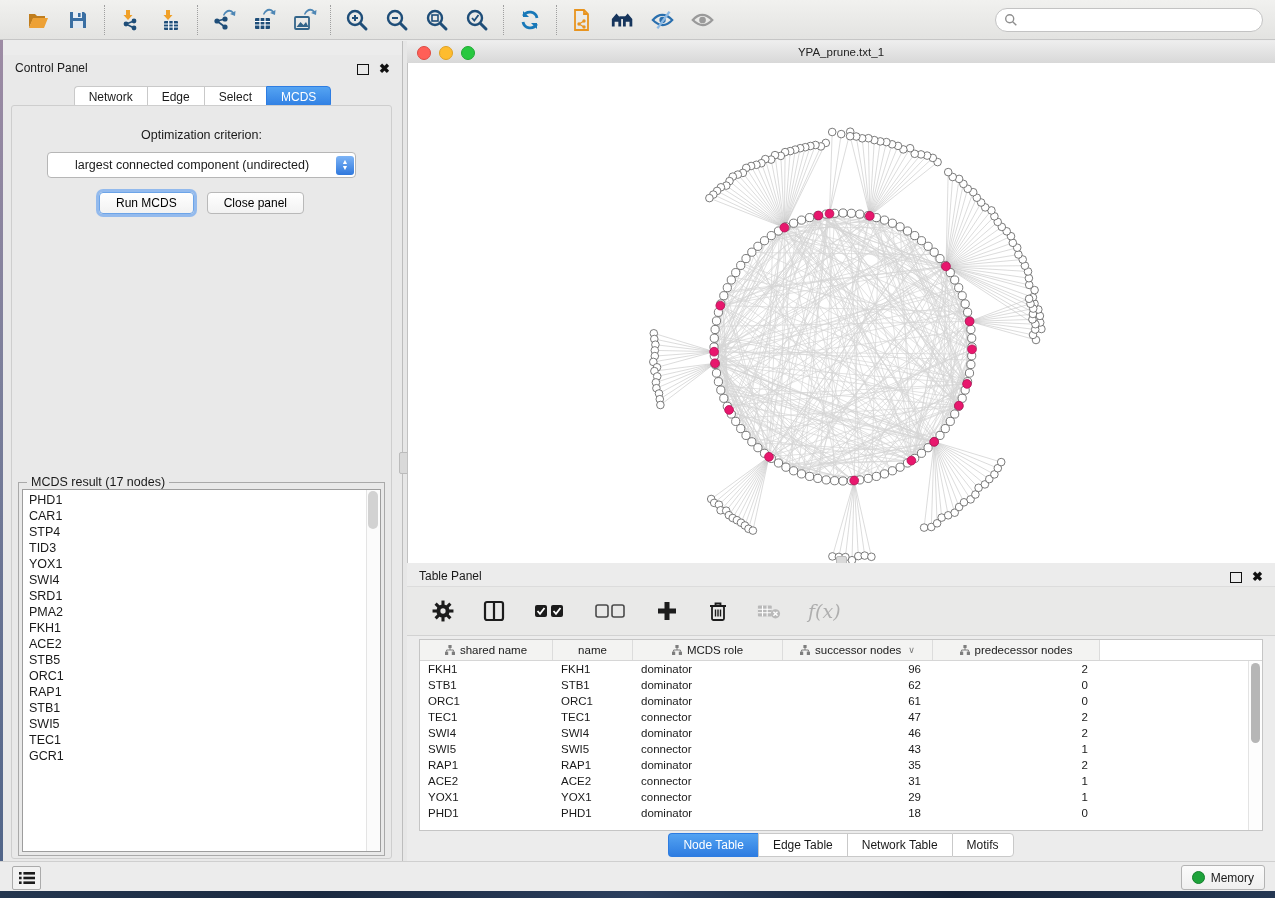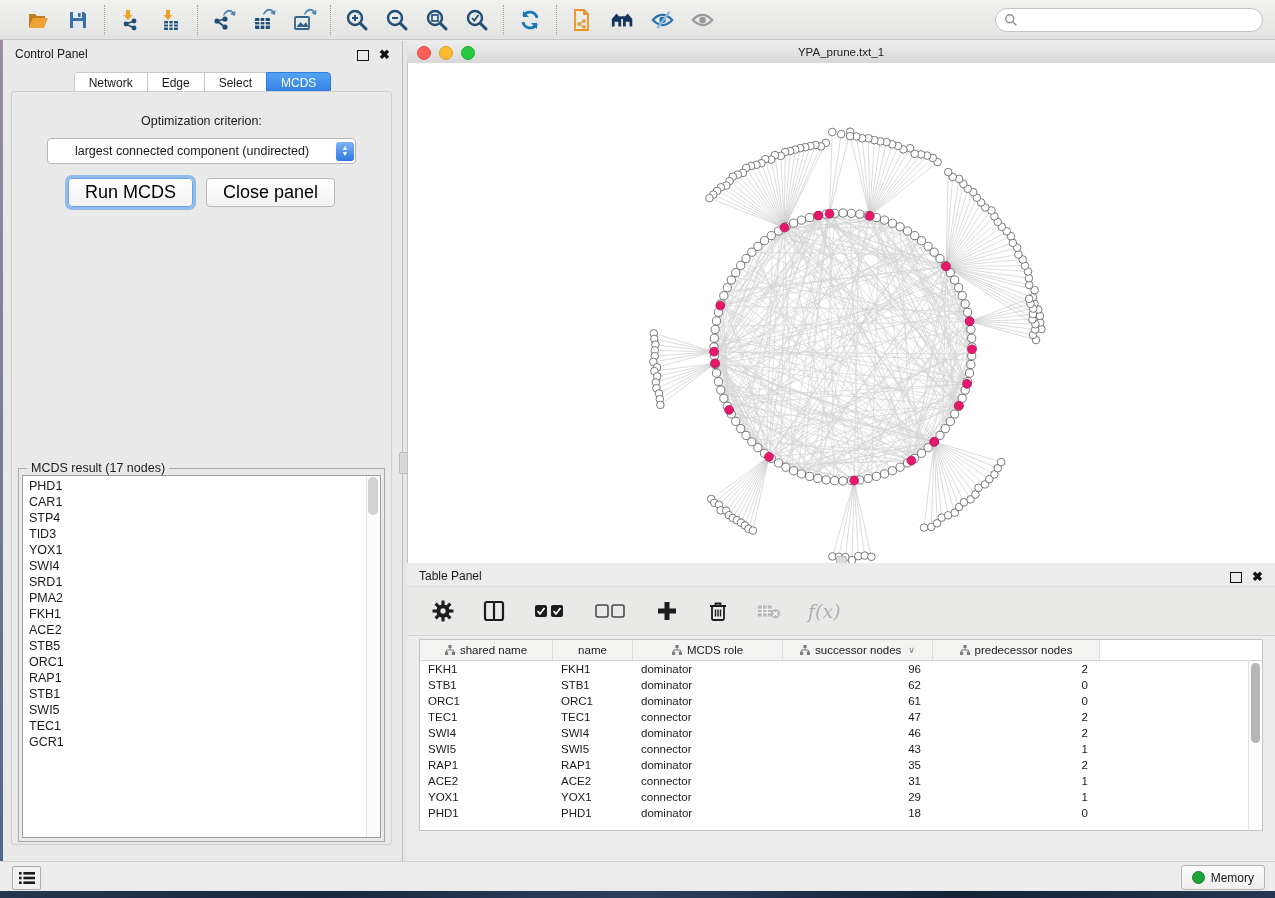--- a/index.html
+++ b/index.html
@@ -16,21 +16,21 @@
   .search-box{width:268px;height:24px;border:1px solid #c3c3c3;border-radius:13px;background:#fff;
               display:flex;align-items:center;padding:0 8px;box-sizing:border-box;}
   .search-box input{border:none;outline:none;flex:1;font-size:12px;margin-left:5px;background:transparent;
                     font-family:"Liberation Sans",sans-serif;}
   
   .left-strip{position:absolute;left:0;top:40px;width:3px;height:851px;
               background:linear-gradient(#9d8ba4,#7c7f9b 40%,#4f6488);}
   .wallpaper{position:absolute;left:0;top:891px;width:1275px;height:7px;
              background:linear-gradient(90deg,#24364f,#1a2940 25%,#2c3f5e 50%,#152238 75%,#243752);}
   
-  .control-panel{position:absolute;left:3px;top:41px;width:399px;height:820px;background:#e9e9e9;}
+  .control-panel{position:absolute;left:3px;top:55px;width:399px;height:820px;background:#e9e9e9;}
   .panel-titlebar{height:26px;display:flex;align-items:center;padding:0 12px;font-size:12px;}
   .panel-title{flex:1;}
   .win-ctl{display:flex;gap:10px;font-size:12px;color:#111;}
   .float-glyph{width:10px;height:9px;border:1.5px solid #111;display:inline-block;margin-top:2px;}
   .close-glyph{font-weight:bold;font-size:13px;line-height:13px;}
   .cp-tabs{position:absolute;left:0;top:31px;width:100%;display:flex;justify-content:center;}
   .cp-tab{font-size:12px;padding:3px 14px;background:#fff;border:1px solid #c9c9c9;border-right:none;cursor:default;}
   .cp-tab:first-child{border-radius:4px 0 0 4px;}
   .cp-tab:last-child{border-right:1px solid #c9c9c9;border-radius:0 4px 4px 0;}
   .cp-tab.selected{background:linear-gradient(#55a4f2,#2e7de2);color:#fff;border-color:#2e7de2;}
@@ -38,21 +38,21 @@
            border:1px solid #cecece;border-radius:3px;background:#e9e9e9;}
   .opt-label{position:absolute;top:22px;width:100%;text-align:center;font-size:12.5px;}
   .mac-select{position:absolute;left:35px;right:35px;top:46px;height:26px;background:#fff;
               border:1px solid #b6b6b6;border-radius:4px;display:flex;align-items:center;
               font-size:12.5px;box-sizing:border-box;}
   .mac-select .sel-text{flex:1;text-align:center;}
   .stepper{width:18px;height:19px;margin-right:1px;border-radius:3px;
            background:linear-gradient(#7db4f6,#2f78dd);display:flex;flex-direction:column;
            align-items:center;justify-content:center;color:#fff;font-size:7px;line-height:6px;}
   .btn-row{position:absolute;top:86px;width:100%;display:flex;justify-content:center;gap:13px;}
-  .mac-btn{font-size:18px;padding:3px 16px;background:linear-gradient(#ffffff,#f2f2f2);
+  .mac-btn{font-size:12px;padding:3px 16px;background:linear-gradient(#ffffff,#f2f2f2);
            border:1px solid #b9b9b9;border-radius:4px;cursor:default;font-family:"Liberation Sans",sans-serif;}
   .mac-btn.focused{box-shadow:0 0 0 3px rgba(90,155,240,.6);border-color:#6ca4e8;}
   .fieldset{position:absolute;left:6px;right:6px;top:376px;height:372px;border:1px solid #a9a9a9;}
   .legend{position:absolute;top:-8px;left:8px;background:#e9e9e9;padding:0 4px;font-size:12.5px;}
   .listbox{position:absolute;left:3px;right:3px;top:6px;bottom:3px;background:#fff;
            border:1px solid #9d9d9d;overflow:hidden;}
   .list-scroll{position:absolute;right:0;top:0;bottom:0;width:13px;background:#fbfbfb;border-left:1px solid #e4e4e4;}
   .list-thumb{position:absolute;left:1px;top:1px;width:10px;height:38px;background:#d2d2d2;border-radius:5px;}
   .list-items{position:absolute;left:0;top:2px;right:14px;}
   .list-item{font-size:12.5px;line-height:16px;padding-left:6px;}
@@ -1301,20 +1301,26 @@
             <div class="td" style="width: 80px;">PHD1</div>
             <div class="td" style="width: 150px;">dominator</div>
             <div class="td num" style="width: 150px;">18</div>
             <div class="td num" style="width: 167px;">0</div>
           </div>
         </div>
       <div class="tbl-scroll">
         <div class="tbl-thumb"></div>
       </div>
     </div>
+    <div class="tp-tabs">
+      <div class="tp-tab selected">Node Table</div>
+      <div class="tp-tab">Edge Table</div>
+      <div class="tp-tab">Network Table</div>
+      <div class="tp-tab">Motifs</div>
+    </div>
   </div>
 
   <div class="status-bar">
     <div class="list-btn">
       <svg width="16" height="14" viewBox="0 0 16 14">
           <g fill="#1c1c1c">
             <rect x="0" y="1" width="2.6" height="2.6"></rect>
             <rect x="4.4" y="1" width="11.6" height="2.6"></rect>
             <rect x="0" y="5.7" width="2.6" height="2.6"></rect>
             <rect x="4.4" y="5.7" width="11.6" height="2.6"></rect>

